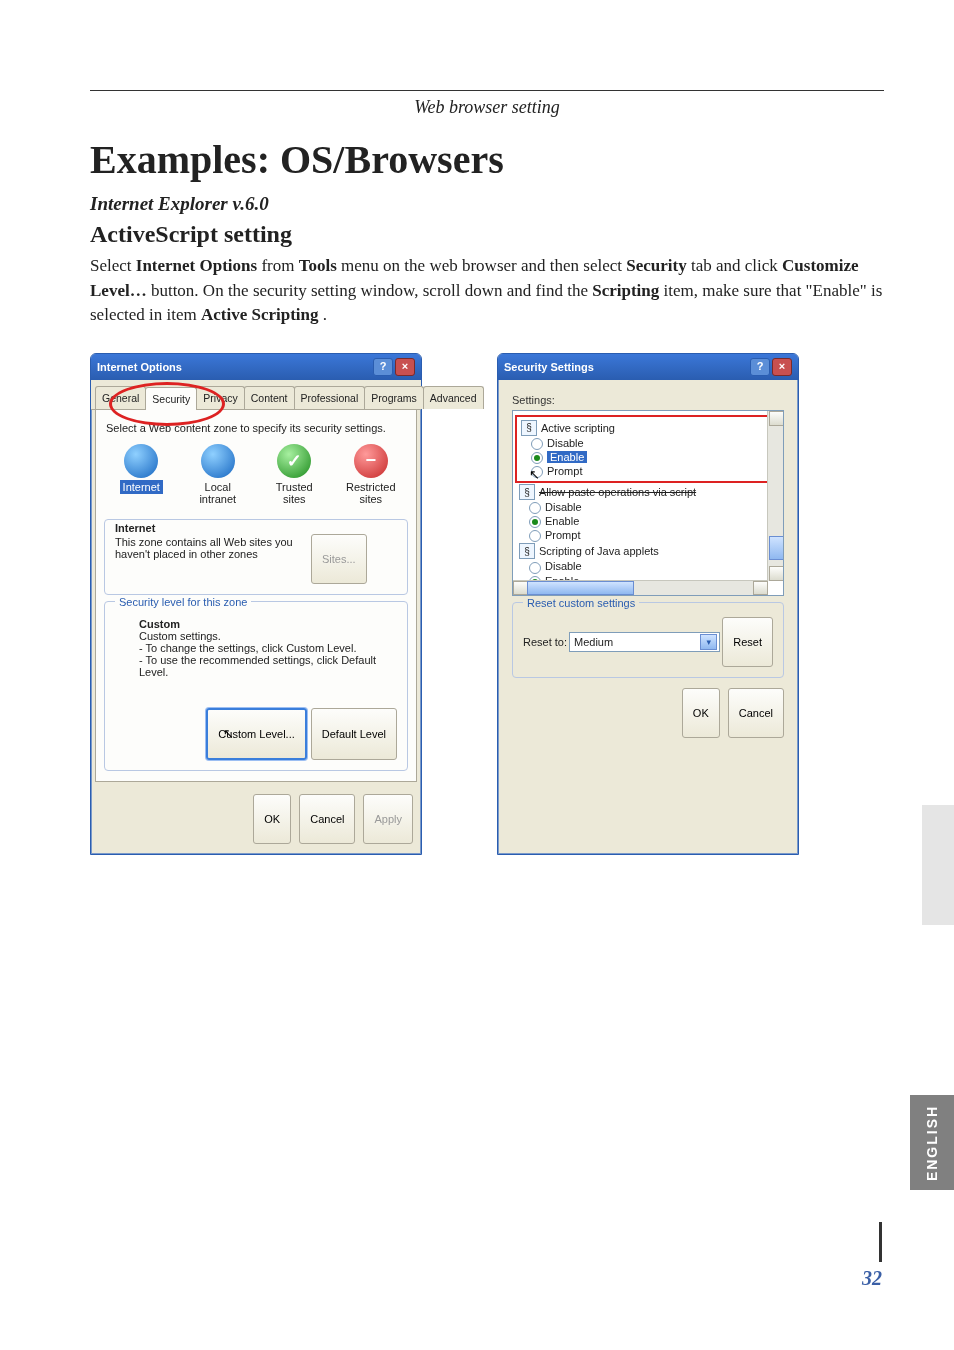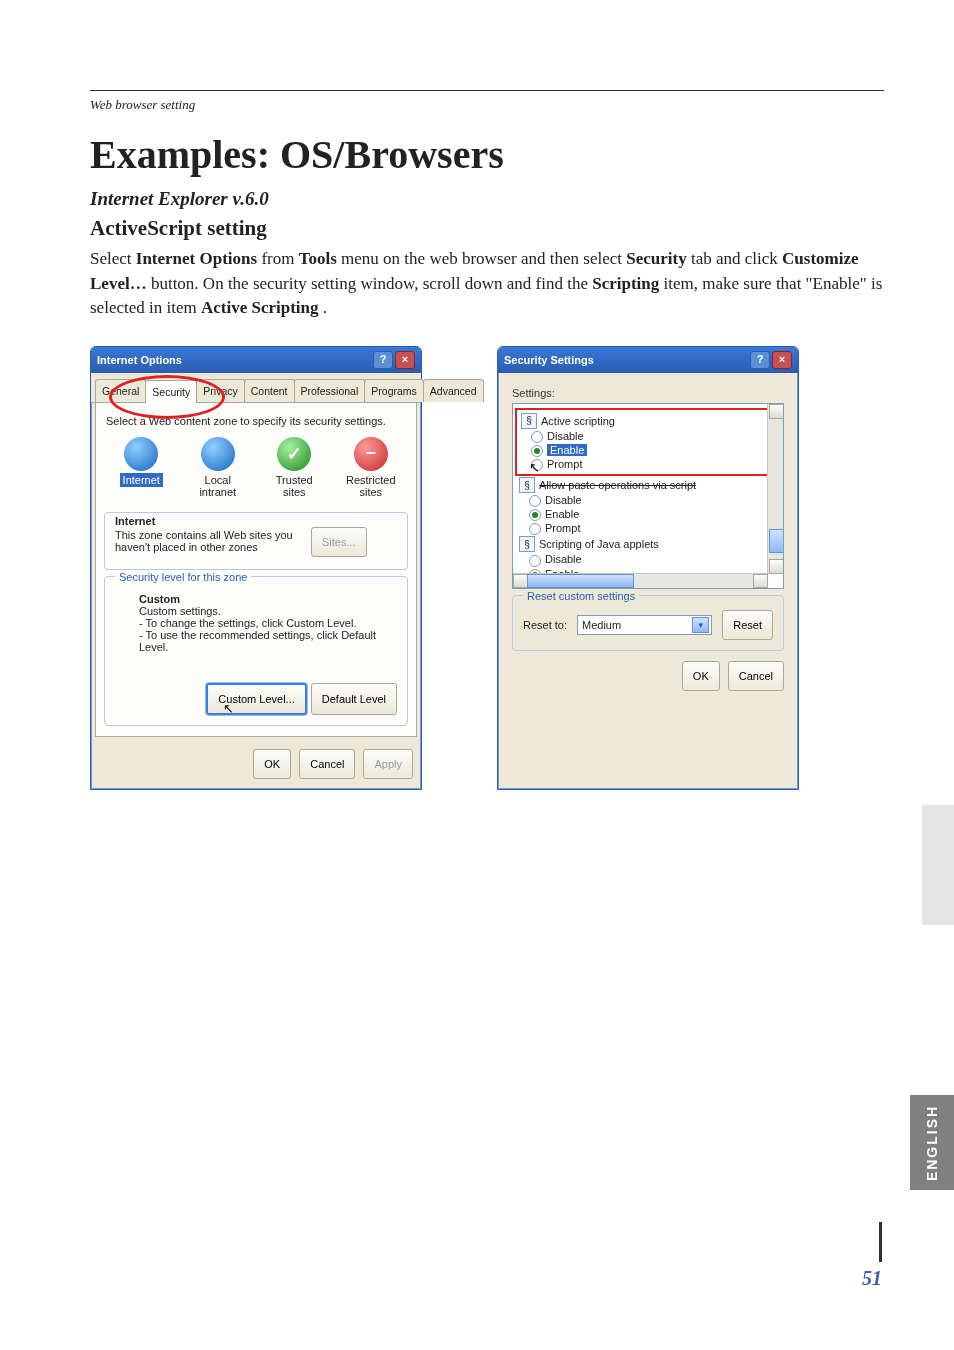--- a/index.html
+++ b/index.html
@@ -16,44 +16,44 @@
     padding: 90px 70px 50px 90px;
     box-sizing: border-box;
     height: 100%;
     position: relative;
   }
   .top-rule {
     border-top: 1px solid #333;
     margin-bottom: 6px;
   }
   .header-right {
-    text-align: left;
+    text-align: center;
     font-style: italic;
-    font-size: 13px;
+    font-size: 18px;
     margin-bottom: 18px;
   }
   h1 {
     font-size: 40px;
     font-weight: 700;
     margin: 0 0 10px 0;
   }
   h2 {
     font-size: 23px;
     font-weight: 600;
     margin: 8px 0 30px 0;
   }
   h3.italic {
     font-style: italic;
     font-weight: 700;
     font-size: 19px;
     margin: 0 0 6px 0;
   }
   h4.sub {
     font-weight: 700;
-    font-size: 21px;
+    font-size: 24px;
     margin: 0 0 6px 0;
   }
   p.body {
     font-size: 17px;
     line-height: 1.45;
     margin: 0 0 25px 0;
   }
   .bold { font-weight: 700; }
   .screens {
     display: flex;
@@ -149,21 +149,21 @@
     padding:8px 10px 10px 10px;
     margin-top:6px;
   }
   .fieldset .legend { color:#2a5db0; font-size:11px; position:relative; top:-14px; background:#fdfdfb; padding:0 4px; display:inline-block;}
   .zone-desc strong{ display:block; margin-top:-6px; }
   .zone-desc .d { margin:2px 0 6px 0; display:inline-block; width:190px;}
   .btn {
     background:linear-gradient(#fdfdfb,#ece9d8);
     border:1px solid #aca899;
     border-radius:3px;
-    padding:8px 10px;
+    padding:18px 10px;
     font-size:11px;
     font-family:Tahoma,Arial,sans-serif;
   }
   .btn:disabled, .btn.disabled { color:#999; }
   .btn.highlight{ border:2px solid #3a7edb; box-shadow:0 0 0 1px #9cbef2;}
   .dlg-actions{
     display:flex; gap:8px; justify-content:flex-end;
     padding:8px 8px 10px 8px;
   }
   .red-ellipse{
@@ -225,21 +225,21 @@
     background:#e7e7e0; border-top:1px solid #c7c7bd;
   }
   .scroll-h::before, .scroll-h::after{
     content:""; position:absolute; top:0; width:13px; height:12px;
     background:linear-gradient(#fdfdfb,#dcdccf); border:1px solid #aca899;
   }
   .scroll-h::before{ left:0;}
   .scroll-h::after{ right:0;}
   .thumb-h{ position:absolute; top:0; left:14px; width:105px; height:12px;
     background:linear-gradient(#cfe3ff,#8fb8f0); border:1px solid #6a8ed2;}
-  .reset-row{ display:flex; align-items:center; gap:10px; margin-top:8px;}
+  .reset-row{ display:flex; align-items:center; gap:2px; margin-top:8px;}
   .combo{
     display:flex;align-items:center;
     background:#fff;border:1px solid #7f9db9;
     padding:1px 2px 1px 4px; flex:1;
   }
   .combo .arrow{
     width:15px;height:14px;background:linear-gradient(#cfe3ff,#8fb8f0);
     border:1px solid #6a8ed2;margin-left:auto;
     display:flex;align-items:center;justify-content:center;color:#2a5db0;font-size:9px;
   }
@@ -447,14 +447,14 @@
         </div>
       </div>
     </div>
   </div>
 
   <div class="side-tab"></div>
   <div class="eng-tab">
       <span>ENGLISH</span>
     </div>
   <div class="bottom-line"></div>
-  <div class="page-num">51</div>
+  <div class="page-num">32</div>
 </div>
 
 </body></html>

